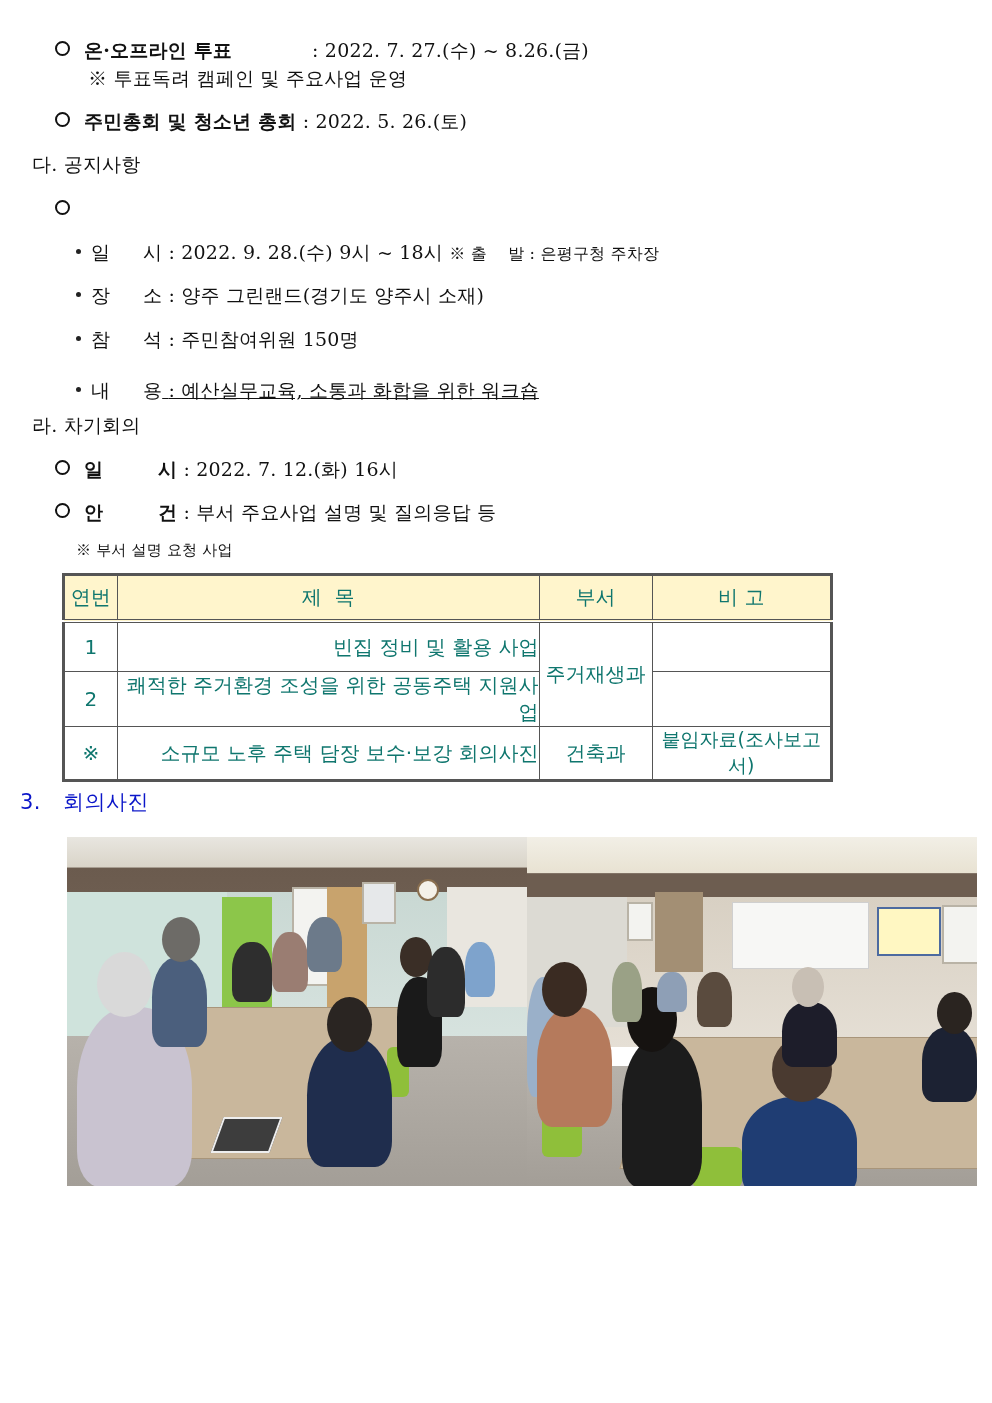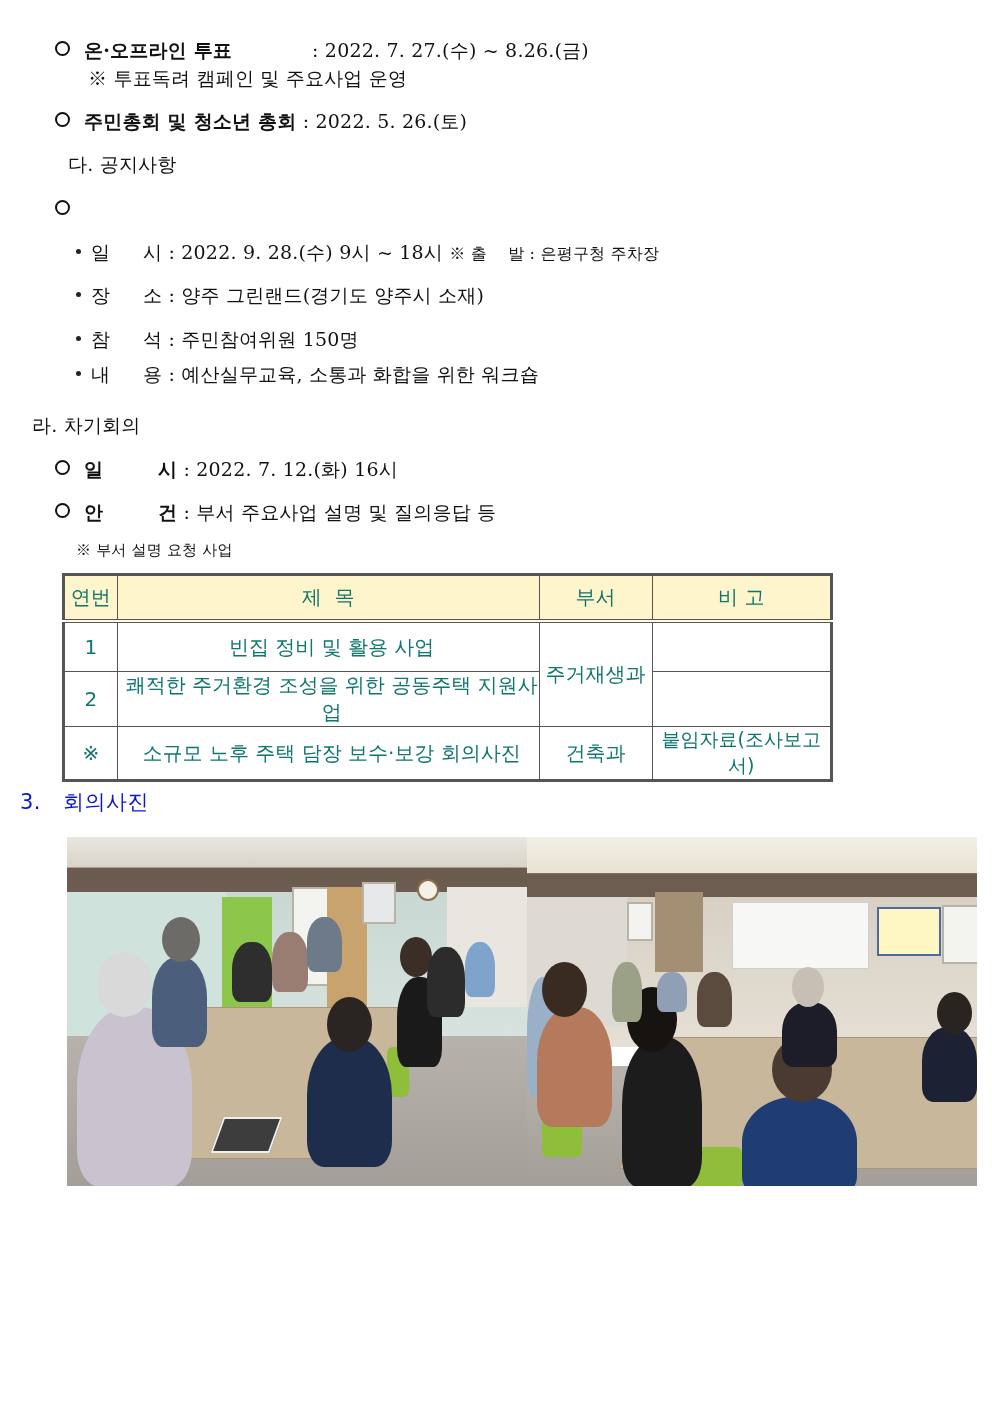--- a/index.html
+++ b/index.html
@@ -23,21 +23,21 @@
   .tbl {
     position: absolute; left: 62px; top: 573px; width: 771px;
     border-collapse: collapse; font-family: "DejaVu Sans", "Liberation Sans", sans-serif;
     font-size: 20px; color: #0f766e;
   }
   .tbl td, .tbl th { border: 1.5px solid #555; padding: 0; }
   .tbl { border: 3px solid #555; }
   .tbl th { background: #fff5cc; font-weight: normal; height: 43px; border-bottom: 4px double #555; }
   .tbl td { height: 48px; }
   .c { text-align: center; }
-  .l { text-align: center; padding-left: 7px !important; }
+  .l { text-align: right; padding-left: 7px !important; }
 
   .section3 {
     position: absolute; left: 20px; top: 788px;
     font-family: "DejaVu Sans", "Liberation Sans", sans-serif; font-weight: normal;
     font-size: 21px; color: #0b16c9; letter-spacing: 0.5px;
   }
   .section3 .num { margin-right: 22px; }
 
   
   .photo { position: absolute; top: 837px; height: 349px; overflow: hidden; }
@@ -59,35 +59,35 @@
 <body>
 
 <div class="line" style="left:55px; top:38px;">
   <span class="circle"></span><span class="bold">온·오프라인 투표</span><span style="display:inline-block;width:80px;"></span><span>: 2022. 7. 27.(수) ~ 8.26.(금)</span>
 </div>
 <div class="line" style="left:88px; top:66px;">※ 투표독려 캠페인 및 주요사업 운영</div>
 <div class="line" style="left:55px; top:109px;">
   <span class="circle"></span><span class="bold">주민총회 및 청소년 총회</span> <span>: 2022. 5. 26.(토)</span>
 </div>
 
-<div class="line" style="left:32px; top:152px;margin-left:36px;">다. 공지사항</div>
+<div class="line" style="left:32px; top:152px;">다. 공지사항</div>
 <div class="line" style="left:55px; top:197px;">
   <span class="circle"></span>
 </div>
 
 <div class="line" style="left:76px; top:240px;">
   <span class="dot"></span><span class="lbl" style="width:52px;">일</span><span class="lbl">시</span> <span>: 2022. 9. 28.(수) 9시 ~ 18시</span> <span class="small" style="white-space:pre;text-align:right;">※ 출    발 : 은평구청 주차장</span>
 </div>
 <div class="line" style="left:76px; top:283px;">
   <span class="dot"></span><span class="lbl" style="width:52px;">장</span><span class="lbl">소</span> <span>: 양주 그린랜드(경기도 양주시 소재)</span>
 </div>
 <div class="line" style="left:76px; top:327px;">
   <span class="dot"></span><span class="lbl" style="width:52px;">참</span><span class="lbl">석</span> <span>: 주민참여위원 150명</span>
 </div>
-<div class="line" style="left:76px; top:362px;">
+<div class="line" style="left:76px; top:378px;text-decoration:underline;">
   <span class="dot"></span><span class="lbl" style="width:52px;">내</span><span class="lbl">용</span> <span>: 예산실무교육, 소통과 화합을 위한 워크숍</span>
 </div>
 
 <div class="line" style="left:32px; top:413px;">라. 차기회의</div>
 <div class="line" style="left:55px; top:457px;">
   <span class="circle"></span><span class="lbl bold" style="width:74px;">일</span><span class="lbl bold">시</span> <span>: 2022. 7. 12.(화) 16시</span>
 </div>
 <div class="line" style="left:55px; top:500px;">
   <span class="circle"></span><span class="lbl bold" style="width:74px;">안</span><span class="lbl bold">건</span> <span>: 부서 주요사업 설명 및 질의응답 등</span>
 </div>

